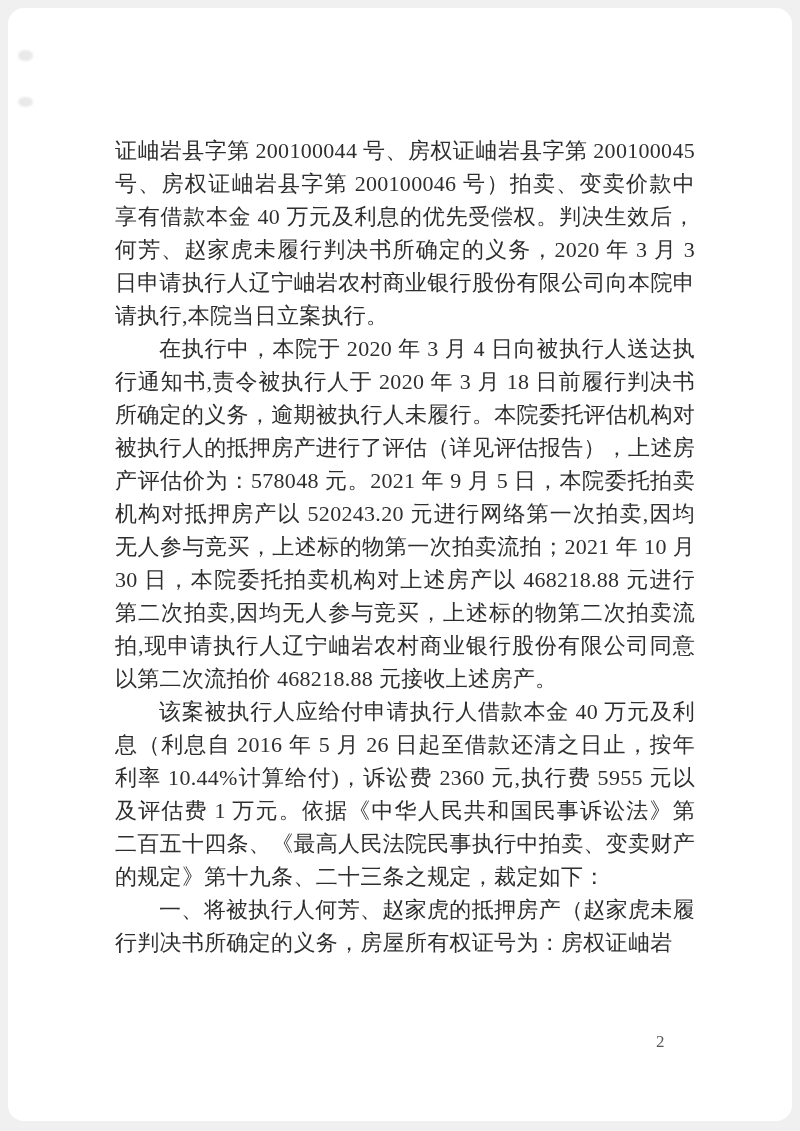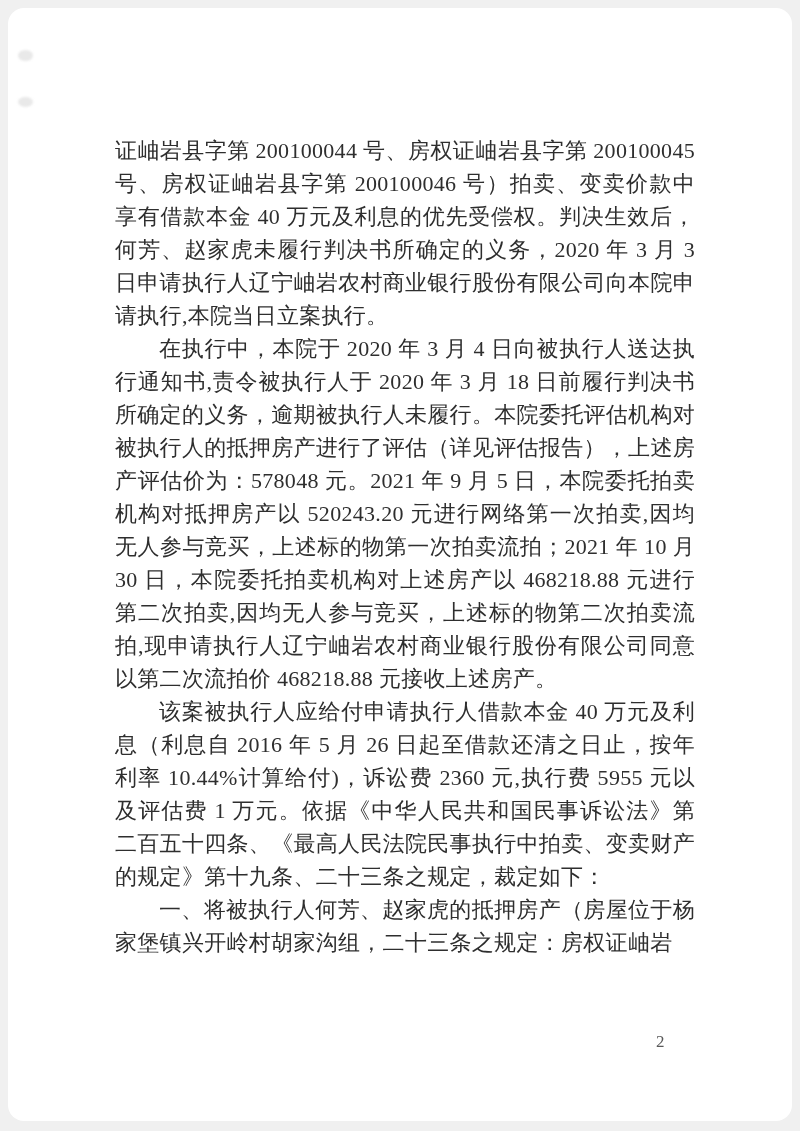--- a/index.html
+++ b/index.html
@@ -65,17 +65,17 @@
 <body>
 
 <div class="backdrop">
   <div class="page">
     <div class="smudge smudge-1"></div>
     <div class="smudge smudge-2"></div>
     <div class="content">
       <p>证岫岩县字第 200100044 号、房权证岫岩县字第 200100045 号、房权证岫岩县字第 200100046 号）拍卖、变卖价款中享有借款本金 40 万元及利息的优先受偿权。判决生效后，何芳、赵家虎未履行判决书所确定的义务，2020 年 3 月 3 日申请执行人辽宁岫岩农村商业银行股份有限公司向本院申请执行,本院当日立案执行。</p>
       <p class="indent">在执行中，本院于 2020 年 3 月 4 日向被执行人送达执行通知书,责令被执行人于 2020 年 3 月 18 日前履行判决书所确定的义务，逾期被执行人未履行。本院委托评估机构对被执行人的抵押房产进行了评估（详见评估报告），上述房产评估价为：578048 元。2021 年 9 月 5 日，本院委托拍卖机构对抵押房产以 520243.20 元进行网络第一次拍卖,因均无人参与竞买，上述标的物第一次拍卖流拍；2021 年 10 月 30 日，本院委托拍卖机构对上述房产以 468218.88 元进行第二次拍卖,因均无人参与竞买，上述标的物第二次拍卖流拍,现申请执行人辽宁岫岩农村商业银行股份有限公司同意以第二次流拍价 468218.88 元接收上述房产。</p>
       <p class="indent">该案被执行人应给付申请执行人借款本金 40 万元及利息（利息自 2016 年 5 月 26 日起至借款还清之日止，按年利率 10.44%计算给付)，诉讼费 2360 元,执行费 5955 元以及评估费 1 万元。依据《中华人民共和国民事诉讼法》第二百五十四条、《最高人民法院民事执行中拍卖、变卖财产的规定》第十九条、二十三条之规定，裁定如下：</p>
-      <p class="indent">一、将被执行人何芳、赵家虎的抵押房产（房屋位于杨家堡镇兴开岭村胡家沟组，二十三条之规定：房权证岫岩</p>
+      <p class="indent">一、将被执行人何芳、赵家虎的抵押房产（赵家虎未履行判决书所确定的义务，房屋所有权证号为：房权证岫岩</p>
     </div>
     <div class="page-number">2</div>
   </div>
 </div>
 
 </body></html>

